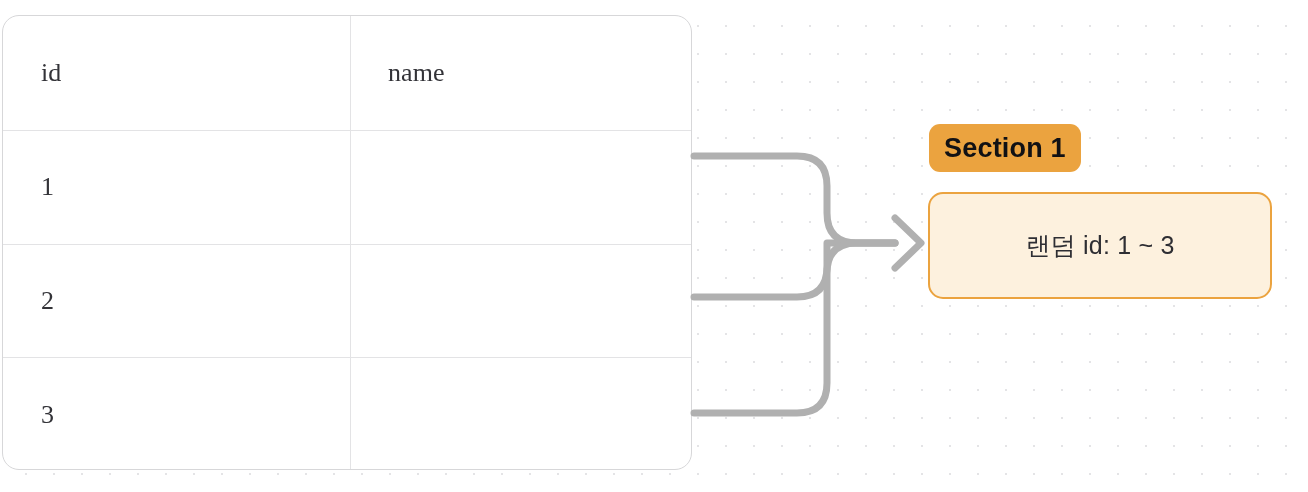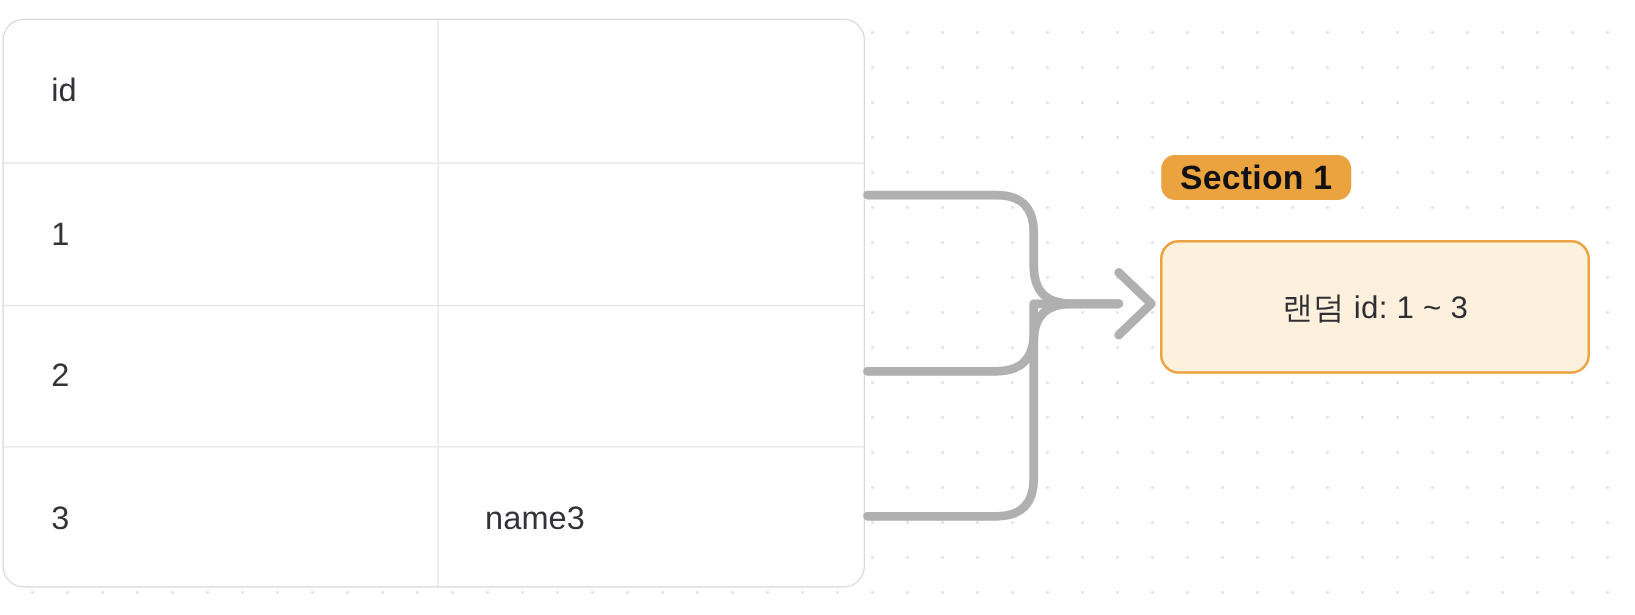--- a/index.html
+++ b/index.html
@@ -42,20 +42,21 @@
     border-top: 1.6px solid #e3e3e5;
   }
   .t-cell {
     display: flex;
     align-items: center;
     box-sizing: border-box;
     font-size: 26px;
     color: #333338;
     letter-spacing: 0.1px;
     white-space: nowrap;
+    font-family: Liberation Serif, serif;
   }
   .t-cell.col-id {
     width: 348px;
     padding-left: 38px;
     border-right: 1.6px solid #e3e3e5;
   }
   .t-cell.col-name {
     flex: 1;
     padding-left: 37px;
   }
@@ -68,21 +69,21 @@
     width: 1308px;
     height: 492px;
     pointer-events: none;
   }
 
   
   #section-badge {
     position: absolute;
     left: 929px;
     top: 124px;
-    height: 36px;
+    height: 48px;
     padding: 0 15px;
     display: flex;
     align-items: center;
     background: #eba33f;
     border-radius: 11px;
     font-size: 27px;
     font-weight: bold;
     color: #111114;
     letter-spacing: 0.2px;
     white-space: nowrap;
@@ -112,33 +113,33 @@
 </style>
 </head>
 <body>
 
 <div id="canvas">
 
   <div id="data-table">
 
     <div class="t-row">
       <div class="t-cell col-id">id</div>
+      <div class="t-cell col-name">name</div>
     </div>
 
     <div class="t-row">
       <div class="t-cell col-id">1</div>
     </div>
 
     <div class="t-row">
       <div class="t-cell col-id">2</div>
     </div>
 
     <div class="t-row">
       <div class="t-cell col-id">3</div>
-      <div class="t-cell col-name">name3</div>
     </div>
 
   </div>
 
   <svg id="connectors" viewBox="0 0 1308 492">
     <g fill="none" stroke="#b0b0b0" stroke-width="7" stroke-linecap="round" stroke-linejoin="round">
       <path d="M 694 156 L 797 156 Q 827 156 827 186 L 827 213 Q 827 243 857 243 L 895 243"></path>
       <path d="M 694 297 L 797 297 Q 827 297 827 267 L 827 243 L 895 243"></path>
       <path d="M 694 413 L 797 413 Q 827 413 827 383 L 827 273 Q 827 243 857 243 L 895 243"></path>
     </g>

